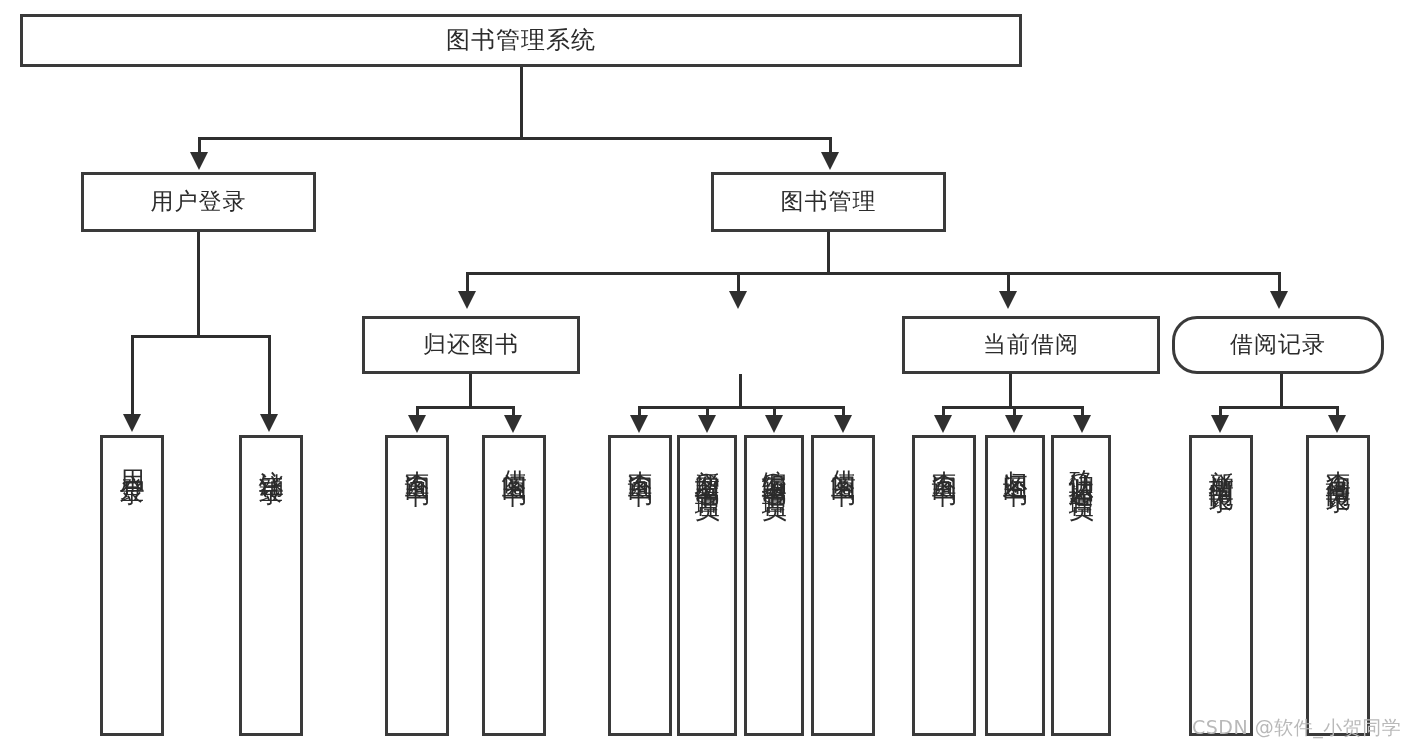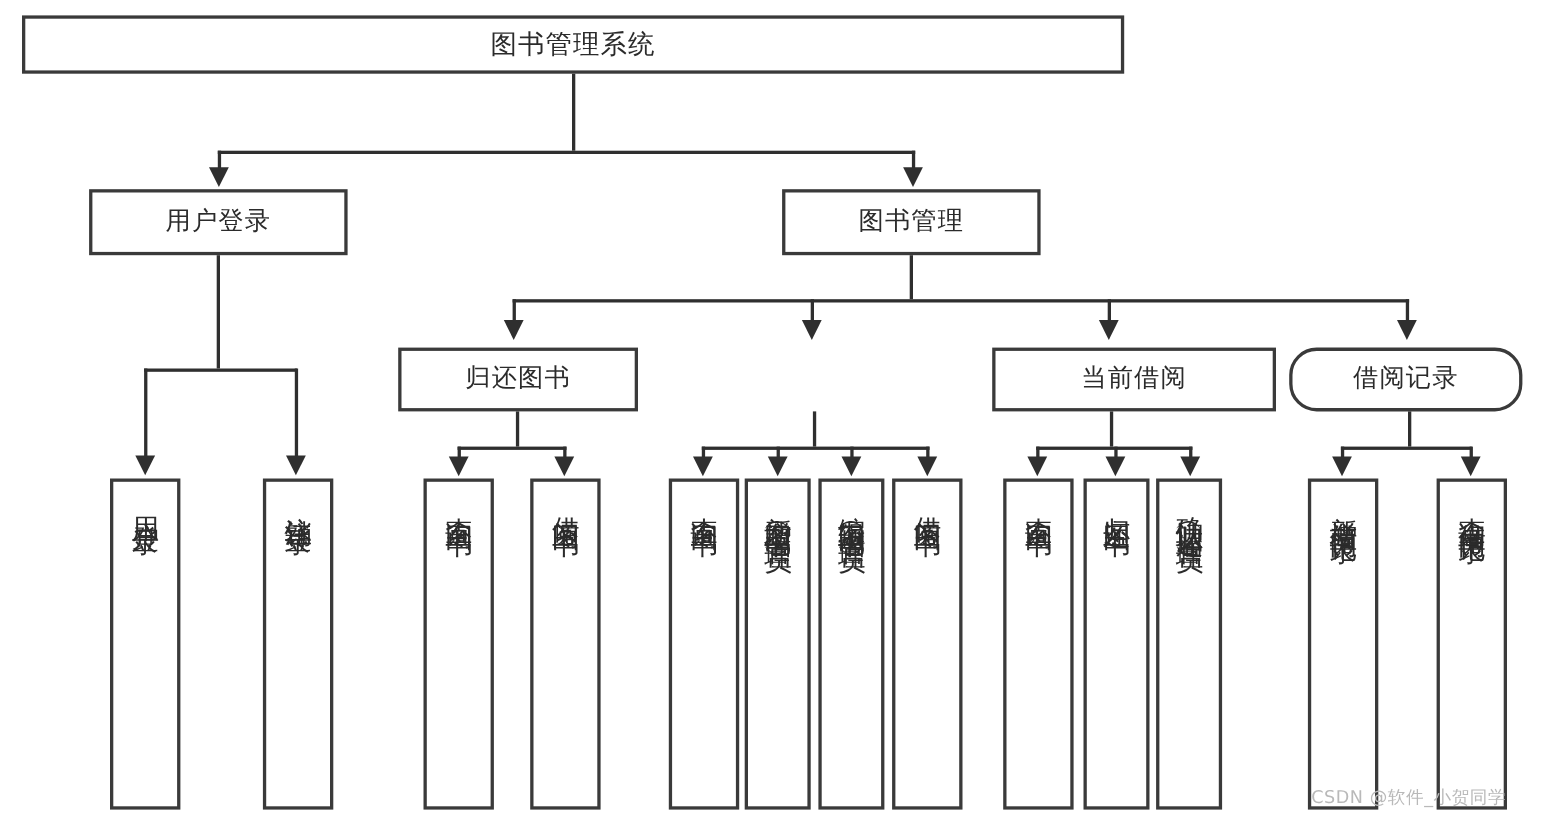--- a/index.html
+++ b/index.html
@@ -61,21 +61,21 @@
     position:absolute;
     width:0;height:0;
     border-left:9px solid transparent;
     border-right:9px solid transparent;
     border-top:18px solid #2f2f2f;
   }
 
   
   #watermark{
     position:absolute;
-    font-size:16px;
+    font-size:19px;
     color:#b9b9b9;
     letter-spacing:0.5px;
     white-space:nowrap;
     user-select:none;
   }
 </style>
 </head>
 <body>
 
 <div id="canvas">

